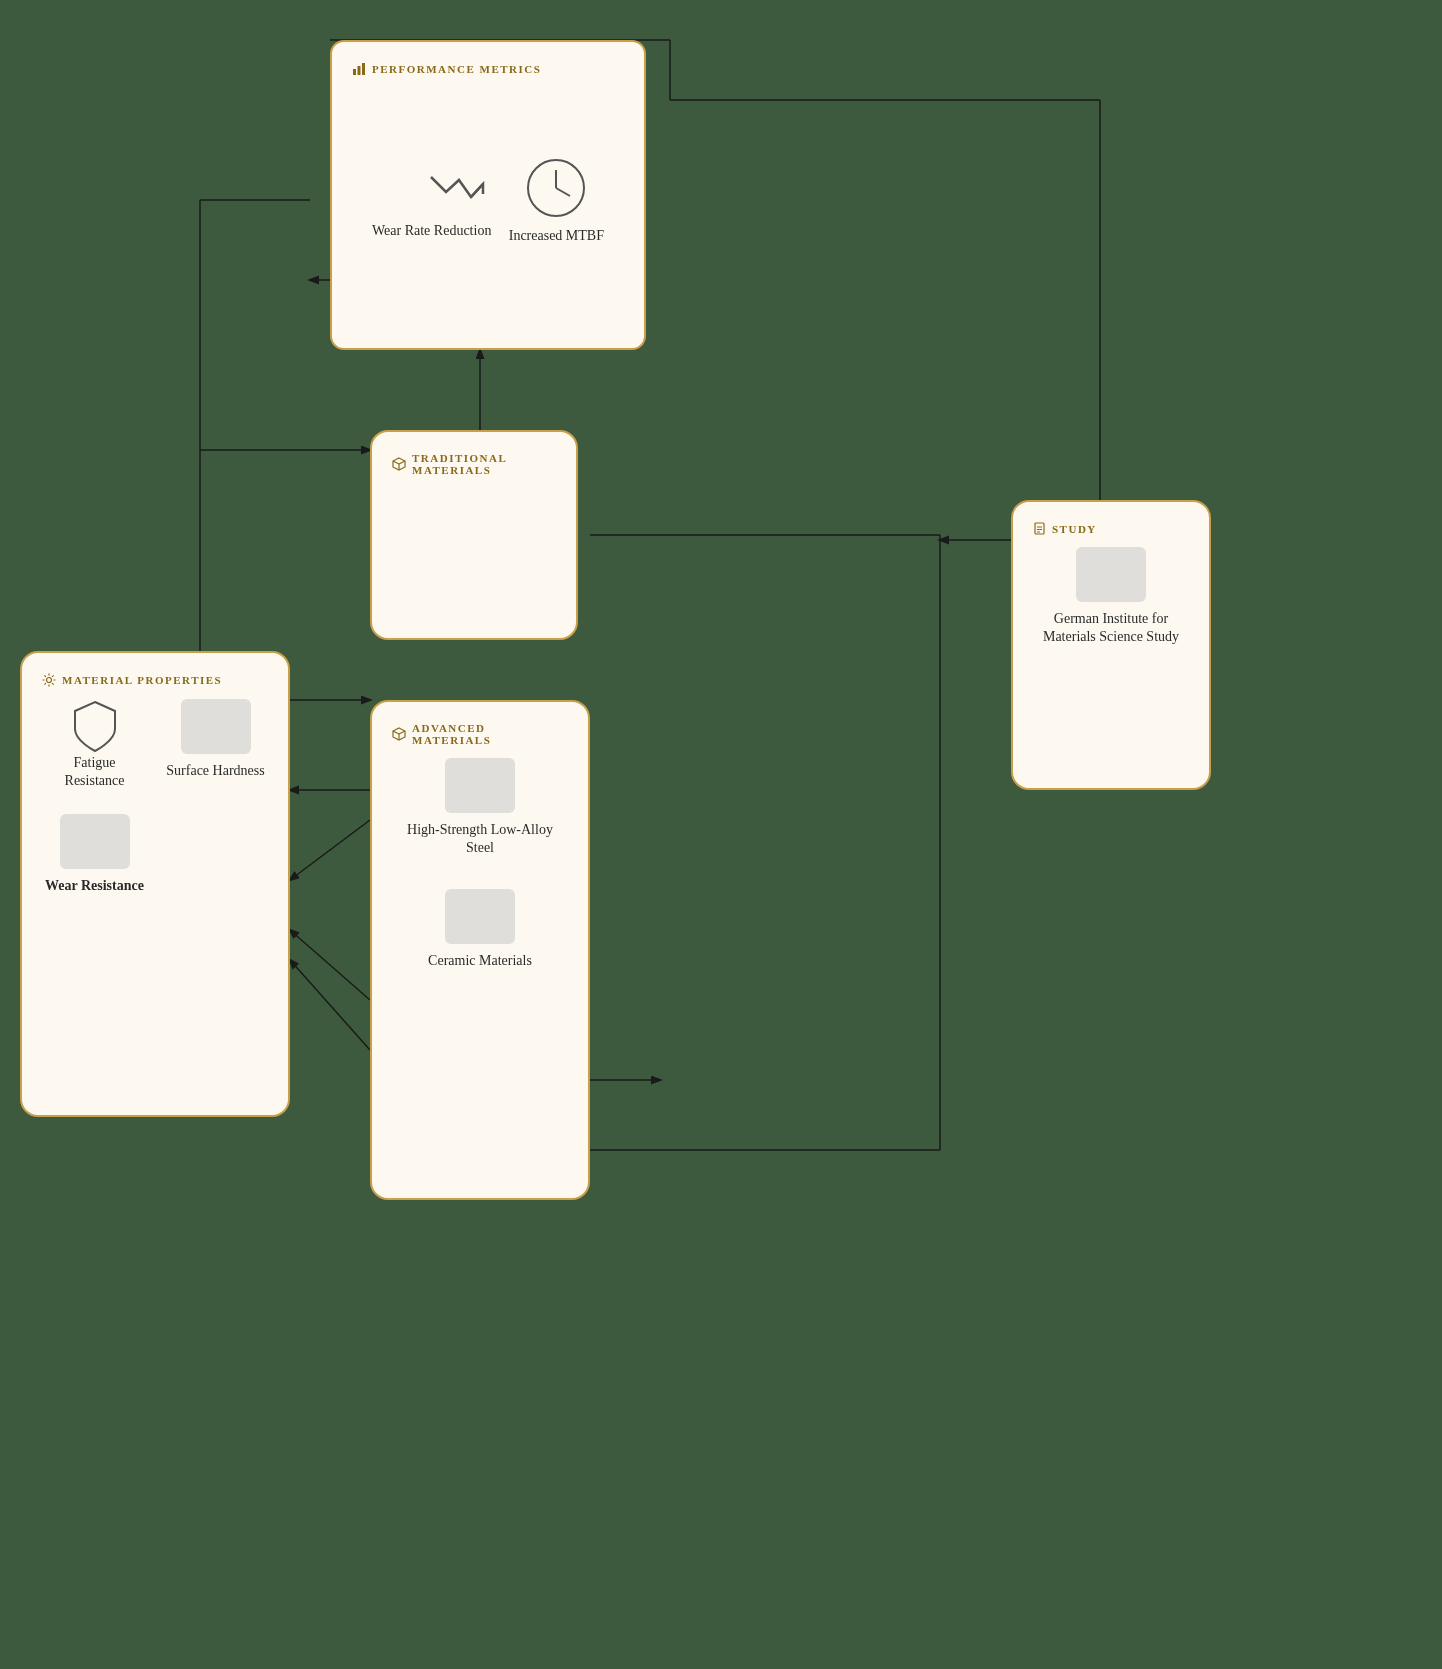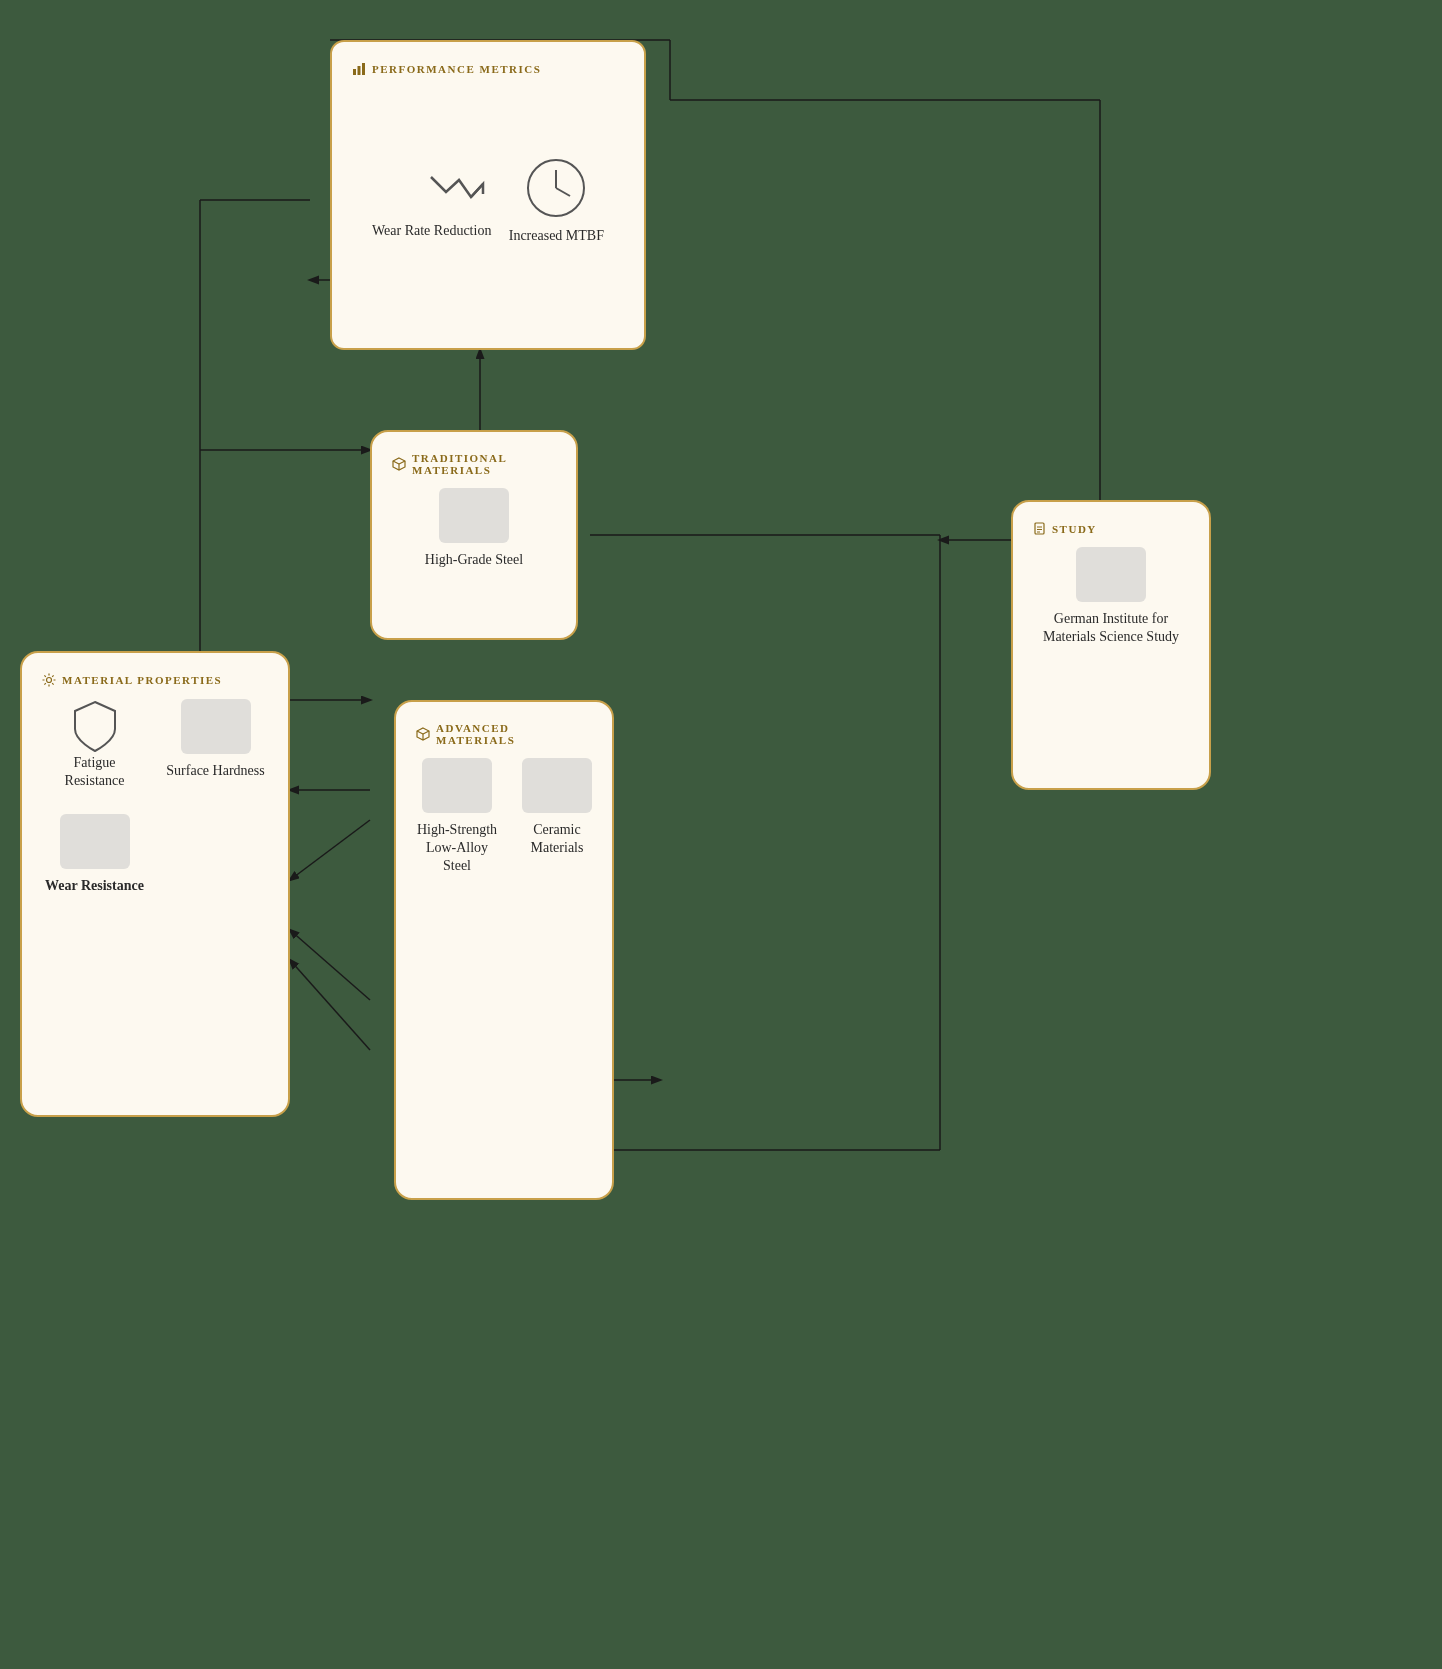--- a/index.html
+++ b/index.html
@@ -69,21 +69,20 @@
       width: 208px;
       height: 210px;
     }
 
     
     .card-advanced {
       left: 370px;
       top: 700px;
       width: 220px;
       height: 500px;
-      margin-left: 24px;
     }
 
     
     .card-properties {
       left: 20px;
       top: 651px;
       width: 270px;
       height: 466px;
     }
 
@@ -159,22 +158,22 @@
       margin-top: 8px;
     }
 
     .props-grid .node-item:last-child {
       grid-column: 1;
     }
 
     
     .adv-items {
       display: flex;
-      flex-direction: row;
-      gap: 24px;
+      flex-direction: column;
+      gap: 32px;
       margin-top: 8px;
     }
 
     .shield-icon-svg {
       width: 50px;
       height: 55px;
     }
   </style>
 </head>
 <body>
@@ -260,24 +259,20 @@
   <div class="card card-traditional">
     <div class="card-label">
       <svg width="14" height="14" viewBox="0 0 14 14">
         <path d="M7,1 L13,4 L13,10 L7,13 L1,10 L1,4 Z" stroke="#8a6a1a" stroke-width="1.2" fill="none"></path>
         <line x1="1" y1="4" x2="7" y2="7" stroke="#8a6a1a" stroke-width="1.2"></line>
         <line x1="13" y1="4" x2="7" y2="7" stroke="#8a6a1a" stroke-width="1.2"></line>
         <line x1="7" y1="7" x2="7" y2="13" stroke="#8a6a1a" stroke-width="1.2"></line>
       </svg>
       <span>TRADITIONAL MATERIALS</span>
     </div>
-    <div class="node-item">
-      <div class="node-image"></div>
-      <span class="node-label">High-Grade Steel</span>
-    </div>
   </div>
 
   <div class="card card-advanced">
     <div class="card-label">
       <svg width="14" height="14" viewBox="0 0 14 14">
         <path d="M7,1 L13,4 L13,10 L7,13 L1,10 L1,4 Z" stroke="#8a6a1a" stroke-width="1.2" fill="none"></path>
         <line x1="1" y1="4" x2="7" y2="7" stroke="#8a6a1a" stroke-width="1.2"></line>
         <line x1="13" y1="4" x2="7" y2="7" stroke="#8a6a1a" stroke-width="1.2"></line>
         <line x1="7" y1="7" x2="7" y2="13" stroke="#8a6a1a" stroke-width="1.2"></line>
       </svg>

